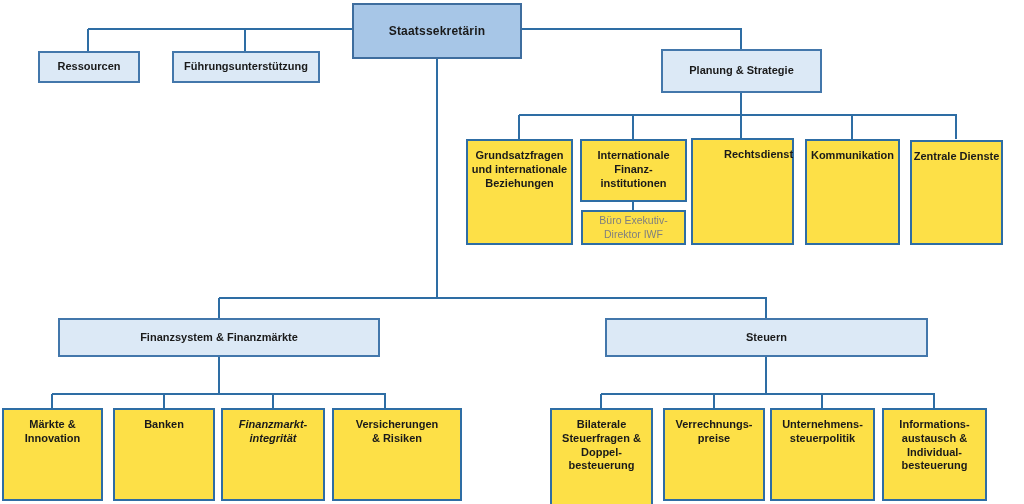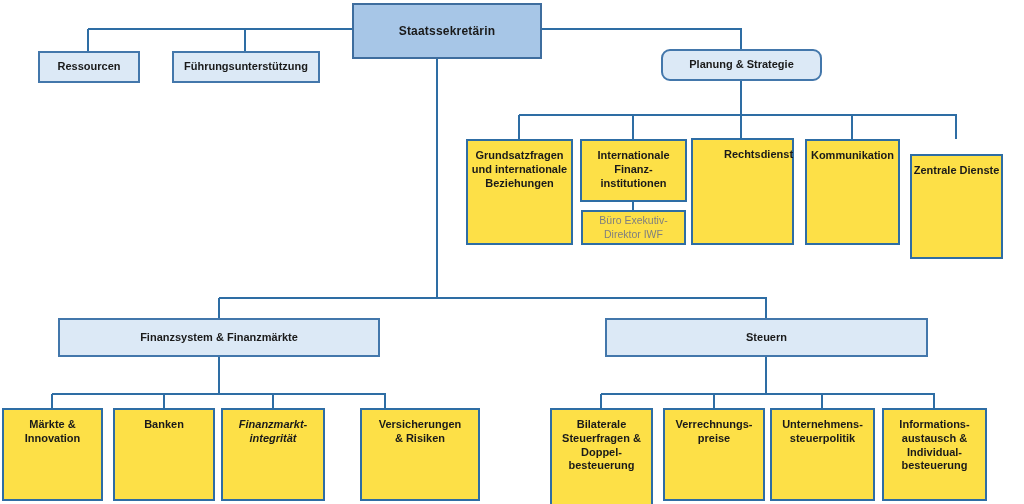--- a/index.html
+++ b/index.html
@@ -88,47 +88,47 @@
   <div class="vline" style="left:163px; top:394px; height:15px;"></div>
   <div class="vline" style="left:272px; top:394px; height:15px;"></div>
   <div class="vline" style="left:384px; top:394px; height:15px;"></div>
   <div class="vline" style="left:765px; top:356px; height:39px;"></div>
   <div class="hline" style="left:601px; top:393px; width:334px;"></div>
   <div class="vline" style="left:600px; top:394px; height:15px;"></div>
   <div class="vline" style="left:713px; top:394px; height:15px;"></div>
   <div class="vline" style="left:821px; top:394px; height:15px;"></div>
   <div class="vline" style="left:933px; top:394px; height:15px;"></div>
 
-  <div class="node primary" style="left:352px; top:3px; width:190px; height:56px;">Staatssekretärin</div>
+  <div class="node primary" style="left:352px; top:3px; width:170px; height:56px;">Staatssekretärin</div>
 
   <div class="node light" style="left:38px; top:51px; width:102px; height:32px;">Ressourcen</div>
   <div class="node light" style="left:172px; top:51px; width:148px; height:32px;">Führungsunterstützung</div>
-  <div class="node light" style="left:661px; top:49px; width:161px; height:32px;border-radius:9px;">Planung &amp; Strategie</div>
+  <div class="node light" style="left:661px; top:49px; width:161px; height:44px;">Planung &amp; Strategie</div>
 
   <div class="node white" style="left:466px; top:139px; width:107px; height:106px;">Grundsatzfragen
 und internationale
 Beziehungen</div>
   <div class="node white" style="left:580px; top:139px; width:107px; height:63px;">Internationale
 Finanz-
 institutionen</div>
   <div class="node white centered muted" style="left:581px; top:210px; width:105px; height:35px;">Büro Exekutiv-
 Direktor IWF</div>
   <div class="node white" style="left:691px; top:138px; width:103px; height:107px;padding-left:32px;">Rechtsdienst</div>
   <div class="node white" style="left:805px; top:139px; width:95px; height:106px;text-align:center;">Kommunikation</div>
-  <div class="node white" style="left:910px; top:154px; width:93px; height:105px;">Zentrale Dienste</div>
+  <div class="node white" style="left:910px; top:140px; width:93px; height:105px;">Zentrale Dienste</div>
 
   <div class="node light" style="left:58px; top:318px; width:322px; height:39px;">Finanzsystem &amp; Finanzmärkte</div>
   <div class="node light" style="left:605px; top:318px; width:323px; height:39px;">Steuern</div>
 
   <div class="node white" style="left:2px; top:408px; width:101px; height:93px;">Märkte &amp;
 Innovation</div>
   <div class="node white" style="left:113px; top:408px; width:102px; height:93px;">Banken</div>
   <div class="node white" style="left:221px; top:408px; width:104px; height:93px;font-style:italic;">Finanzmarkt-
 integrität</div>
-  <div class="node white" style="left:332px; top:408px; width:120px; height:93px;margin-left:28px;">Versicherungen
+  <div class="node white" style="left:332px; top:408px; width:130px; height:93px;">Versicherungen
 &amp; Risiken</div>
 
   <div class="node white" style="left:550px; top:408px; width:103px; height:117px;">Bilaterale
 Steuerfragen &amp;
 Doppel-
 besteuerung</div>
   <div class="node white" style="left:663px; top:408px; width:102px; height:93px;">Verrechnungs-
 preise</div>
   <div class="node white" style="left:770px; top:408px; width:105px; height:93px;">Unternehmens-
 steuerpolitik</div>

